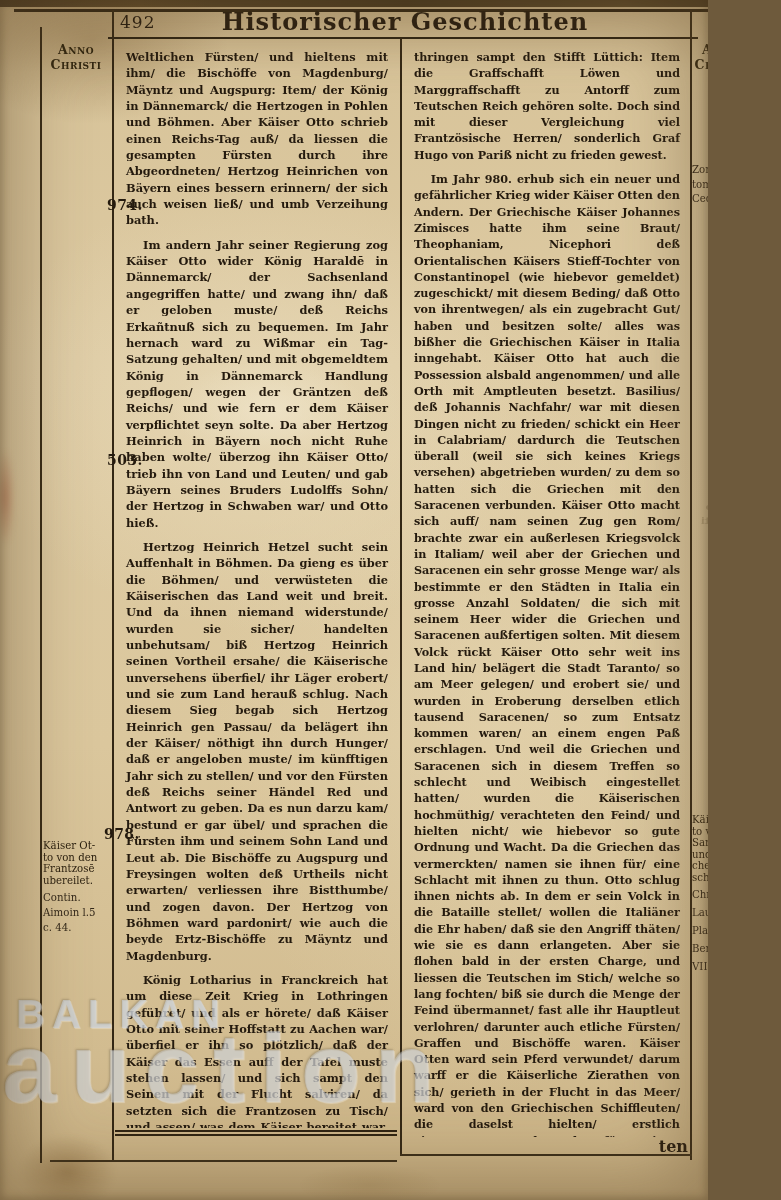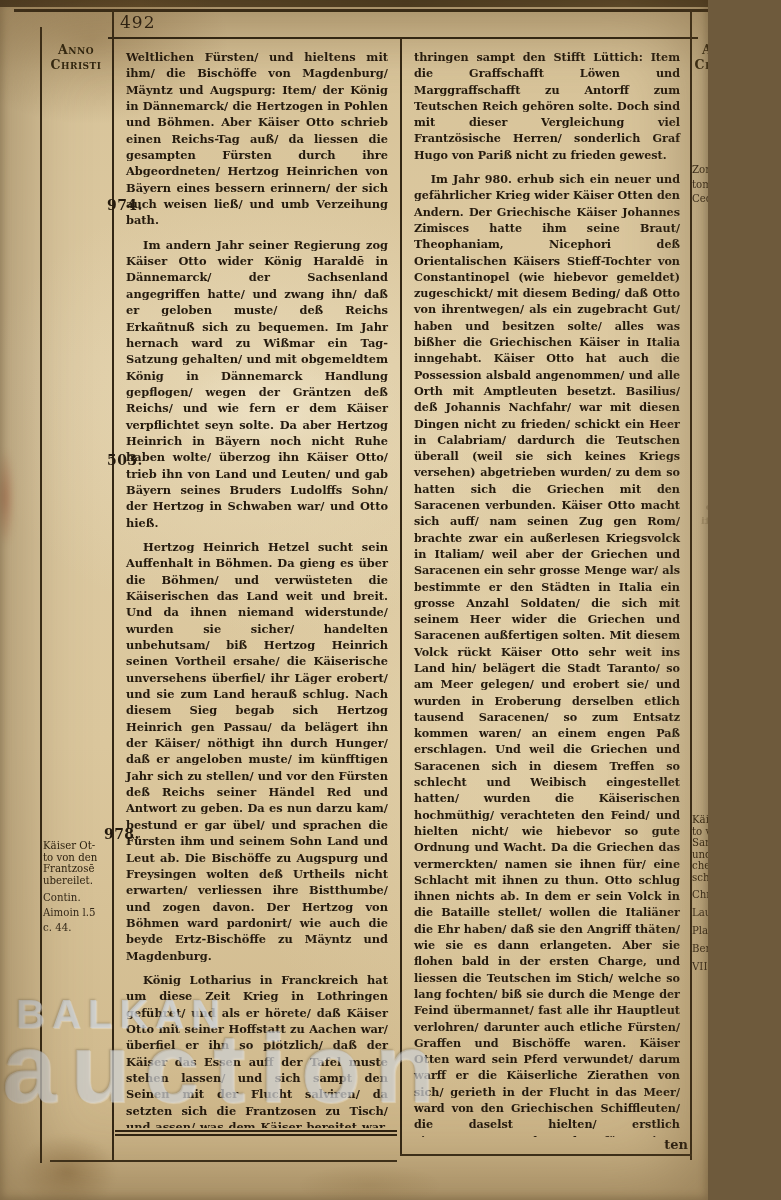--- a/index.html
+++ b/index.html
@@ -56,21 +56,21 @@
   .ghost-anno{position:absolute;left:694px;top:500px;width:52px;text-align:center;
     white-space:pre-line;font-size:10px;line-height:14px;font-weight:bold;
     color:rgba(110,90,58,.30);transform:scaleX(-1);}
   
   .col{position:absolute;top:41px;text-align:justify;overflow:hidden;}
   .col p{margin:8px;text-indent:1.5em;}
   .col p.noindent{text-indent:0;}
   .lcol{left:118px;width:278px;height:1087px;font-size:11.4px;line-height:16.35px;font-weight:bold;}
   .rcol{left:406px;width:282px;height:1096px;font-size:11.2px;line-height:16.3px;font-weight:bold;}
   .catchword{position:absolute;left:640px;top:1137px;width:48px;text-align:right;
-    font-size:13px;font-weight:bold;}
+    font-size:16px;font-weight:bold;}
   
   .stain{position:absolute;pointer-events:none;border-radius:50%;}
   .stain-tl{left:-50px;top:-45px;width:280px;height:170px;
     background:radial-gradient(ellipse at center,rgba(118,88,46,.38),rgba(118,88,46,0) 70%);}
   .stain-light{left:170px;top:360px;width:200px;height:100px;
     background:radial-gradient(ellipse at center,rgba(243,234,210,.55),rgba(243,234,210,0) 70%);}
   .smudge-red-r{left:757px;top:278px;width:22px;height:64px;filter:blur(3px);
     background:radial-gradient(ellipse at center,rgba(172,74,48,.45),rgba(172,74,48,0) 75%);}
   .smudge-red-l{left:-4px;top:450px;width:18px;height:95px;filter:blur(3px);
     background:radial-gradient(ellipse at center,rgba(160,62,40,.45),rgba(160,62,40,0) 75%);}
@@ -105,20 +105,21 @@
   <div class="v-rule v-left-inner"></div>
   <div class="v-rule v-center"></div>
   <div class="v-rule v-right-inner"></div>
   <div class="v-rule v-right-outer"></div>
   <div class="rule rule-lcol-a"></div>
   <div class="rule rule-lcol-b"></div>
   <div class="rule rule-bot-left"></div>
   <div class="rule rule-bot-right"></div>
 
   <div class="pagenum">492</div>
+  <div class="title">Historischer Geschichten</div>
 
   <div class="anno anno-left">Anno
 Christi</div>
   <div class="year y974">974.</div>
   <div class="year y976">503.</div>
   <div class="year y978">978.</div>
   <div class="mnote note978">Käiser Ot-
 to von den
 Frantzosē
 ubereilet.</div>

